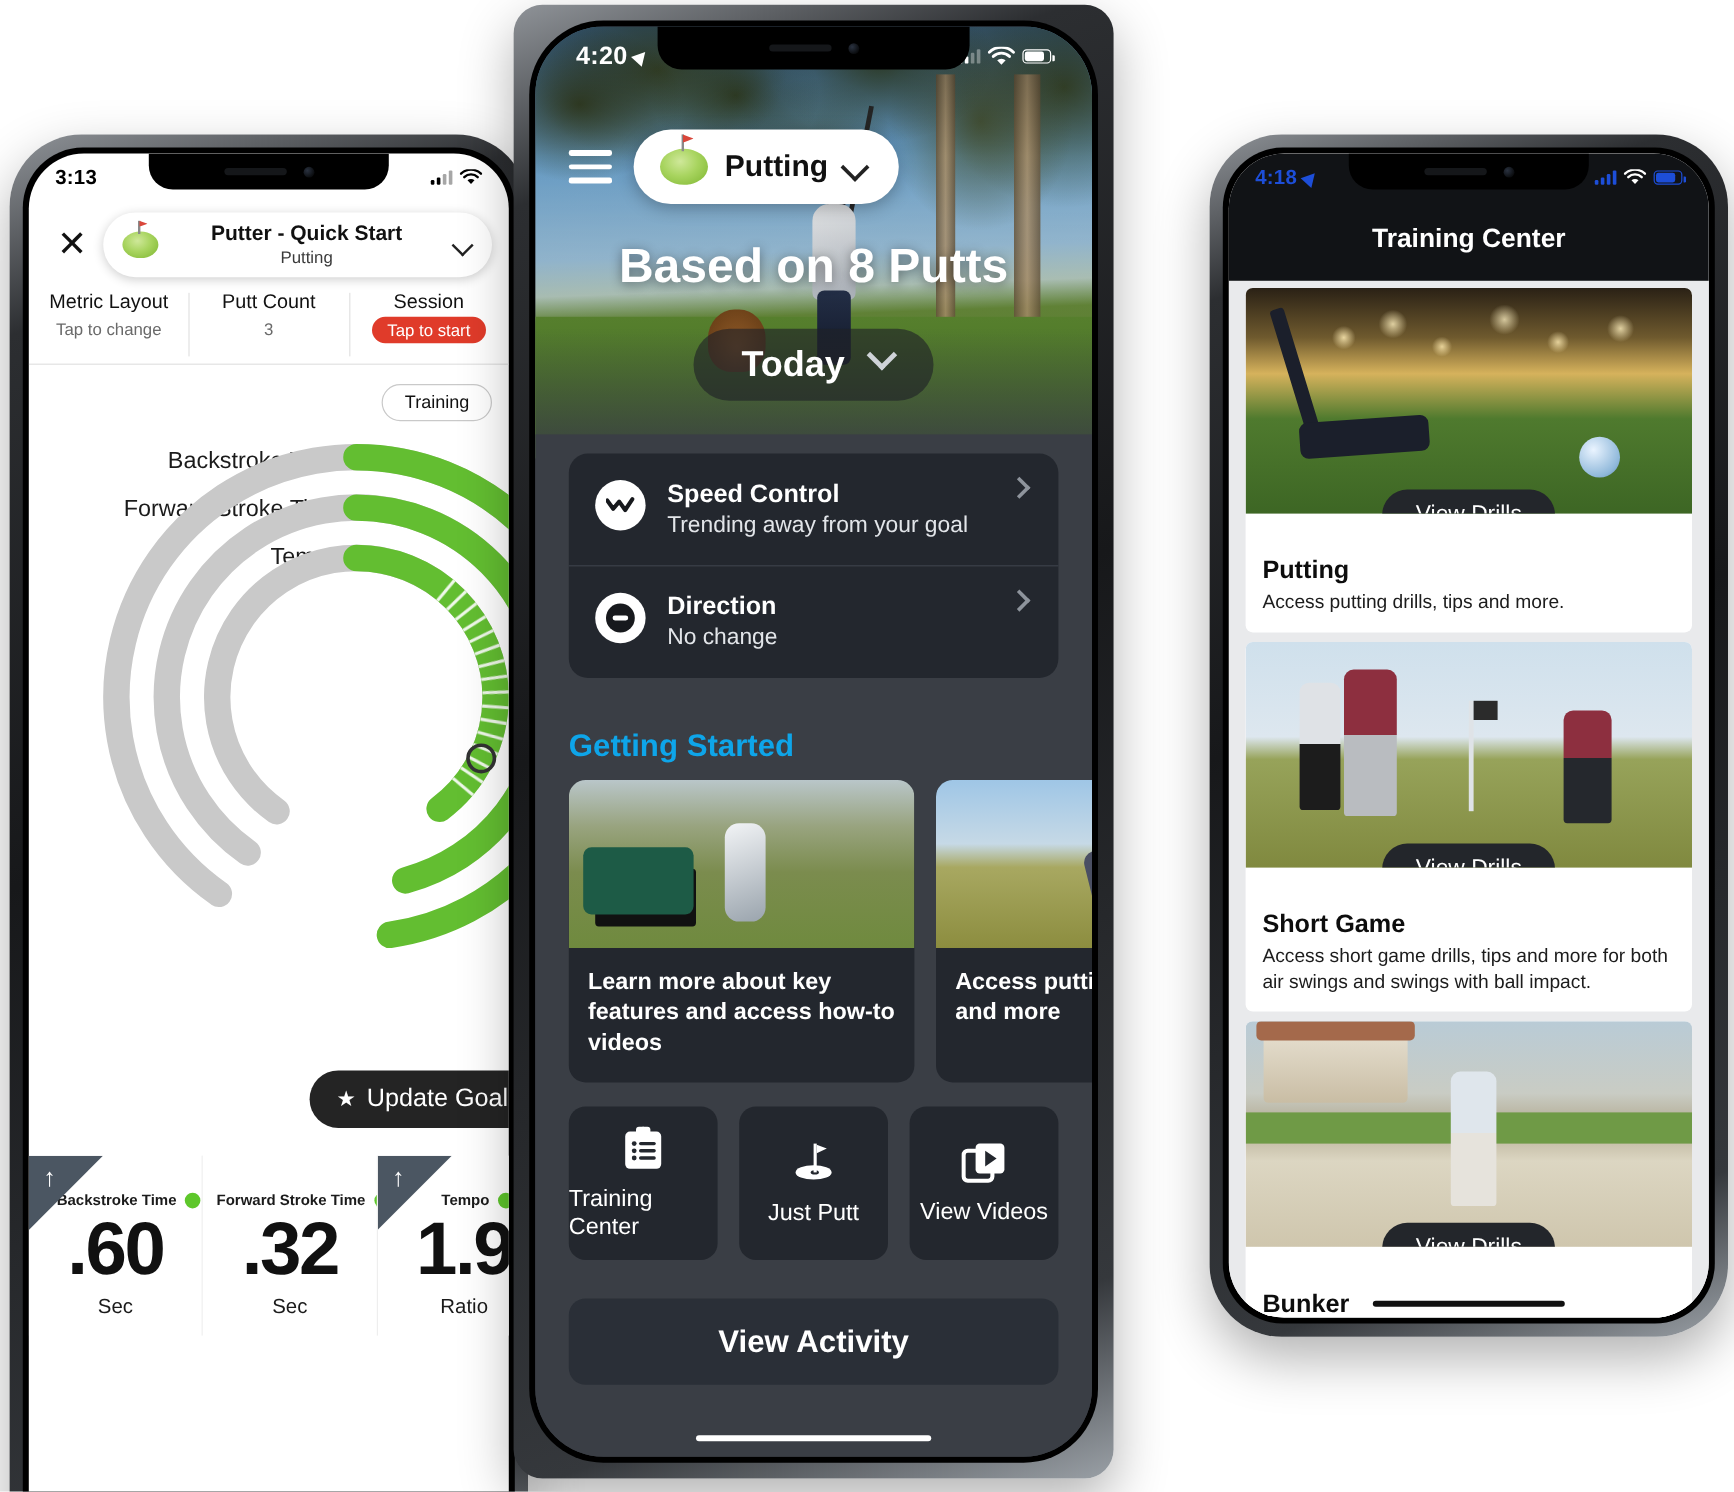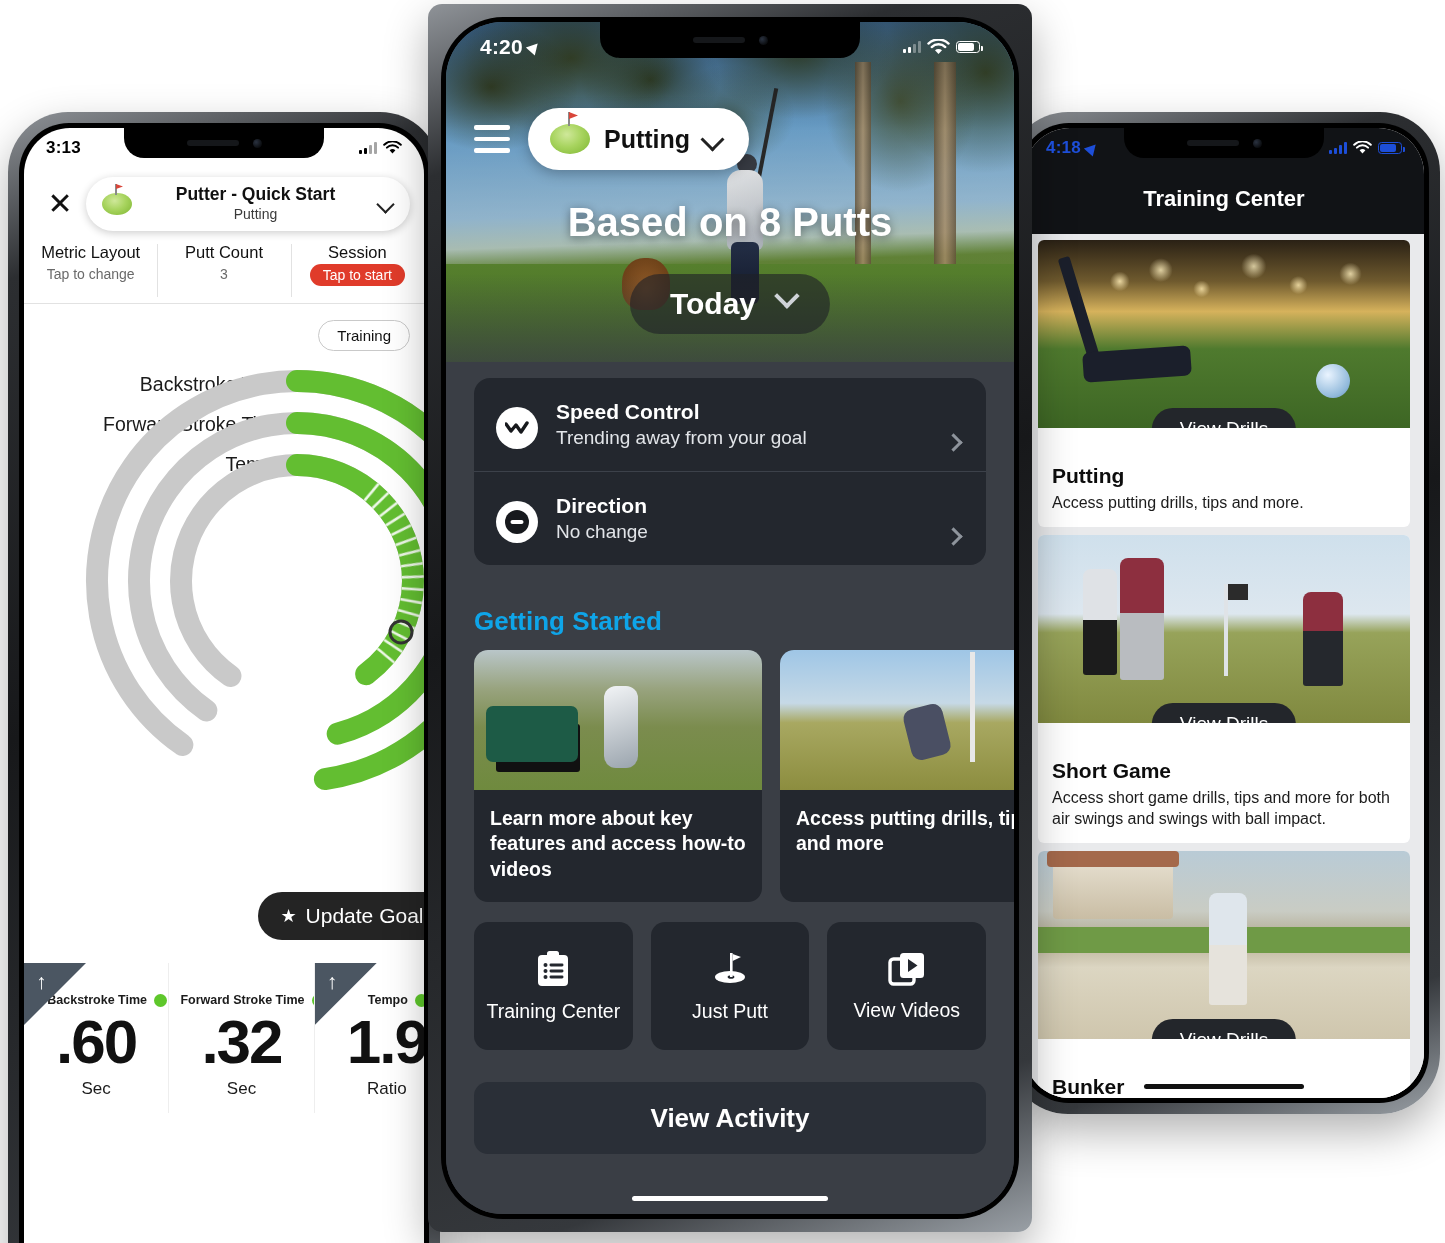--- a/index.html
+++ b/index.html
@@ -134,22 +134,22 @@
   .l-ch { display:flex; align-items:center; justify-content:center; gap:7px; padding-left: 22px;
           margin-top: 20px;}
   .l-ch b { font-size: 12.5px; font-weight: bold; color:#1b1b1b; white-space:nowrap;}
   .l-dot { width: 13px; height:13px; border-radius:50%; background:#5ec72b; flex:none;}
   .l-big { text-align:center; font-size: 62px; font-weight: bold; color:#111; letter-spacing:-2px;
            margin-top: 4px; line-height: 1;}
   .l-unit { text-align:center; font-size: 17px; color:#1b1b1b; margin-top: 6px;}
   #phoneLeft .home-ind { width: 160px; background:#111; }
 
   
-  #phoneCenter { left: 428px; top: 4px; width: 604px; height: 1228px; z-index: 20;
-                 border-radius: 14px; padding: 13px;}
+  #phoneCenter { left: 428px; top: 4px; width: 500px; height: 1228px; z-index: 20;
+                 border-radius: 24px; padding: 13px;}
   #phoneCenter .inner { border-radius: 62px; }
   #phoneCenter .screen { border-radius: 57px; background:#3a3e45; }
   #phoneCenter .notch { width: 260px; height: 36px; }
   #phoneCenter .statusbar { height: 50px; color:#fff; font-size: 21px; padding: 0 34px; }
 
   .c-hero { position:absolute; top:0; left:0; right:0; height: 360px; overflow:hidden; }
   .c-hero .sky { position:absolute; inset:0;
      background: linear-gradient(178deg,#4e86bd 0%, #6ba2cd 30%, #9dc3dd 52%, #b9cfc3 60%, #6a8f3c 66%, #5e8b31 100%);}
   .c-hero .trees { position:absolute; inset:0;
      background:
@@ -200,21 +200,21 @@
   .c-today { position:absolute; top: 252px; left: 50%; transform: translateX(-50%);
              background: rgba(30,33,38,.62); border-radius: 34px; z-index: 11;
              display:flex; align-items:flex-start; gap: 22px; padding: 13px 30px 13px 40px; }
   .c-today b { color:#fff; font-size: 30px; font-weight:bold; }
   .c-today .chev { width: 18px; height:18px; border-color:#cfd3d8; border-width: 4px; }
 
   .c-body { position:absolute; top: 340px; left:0; right:0; bottom:0; background:#3a3e45; }
 
   .c-insights { position:absolute; top: 16px; left: 28px; right: 28px;
                 background:#23272e; border-radius: 16px; }
-  .c-irow { display:flex; align-items:flex-end; padding: 22px 18px 22px 22px; gap: 18px; }
+  .c-irow { display:flex; align-items:flex-start; padding: 22px 18px 22px 22px; gap: 18px; }
   .c-irow + .c-irow { border-top: 1px solid #3c414a; }
   .c-icon { width: 42px; height: 42px; border-radius:50%; background:#fff; flex:none;
             display:flex; align-items:center; justify-content:center; }
   .c-icon svg { display:block; }
   .c-itext { flex:1; }
   .c-itext b { display:block; color:#fff; font-size: 21px; font-weight:bold; }
   .c-itext span { display:block; color:#e2e5e9; font-size: 19px; margin-top: 3px;}
   .c-arrow { width: 13px; height: 13px; border-right: 3px solid #8e949c;
              border-top: 3px solid #8e949c; transform: rotate(45deg); margin-right: 8px; flex:none;}
 

